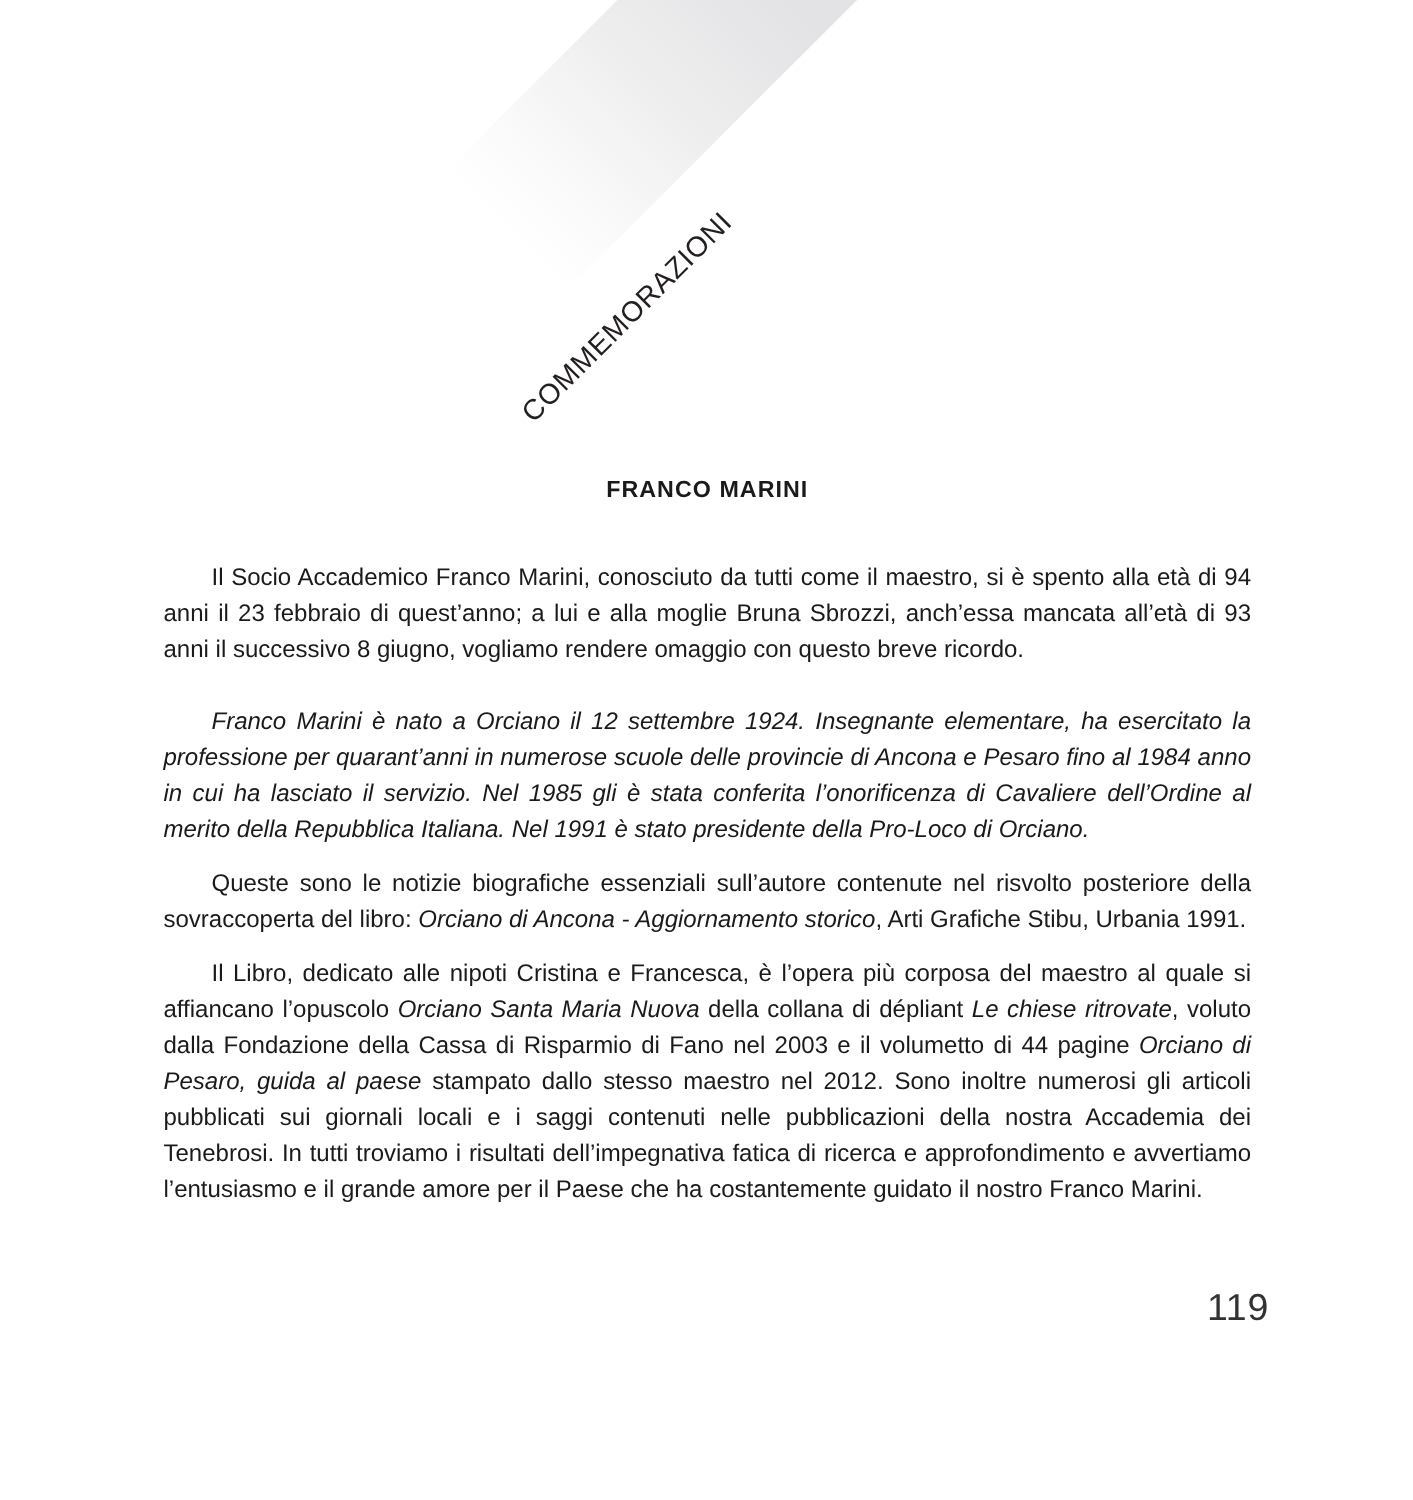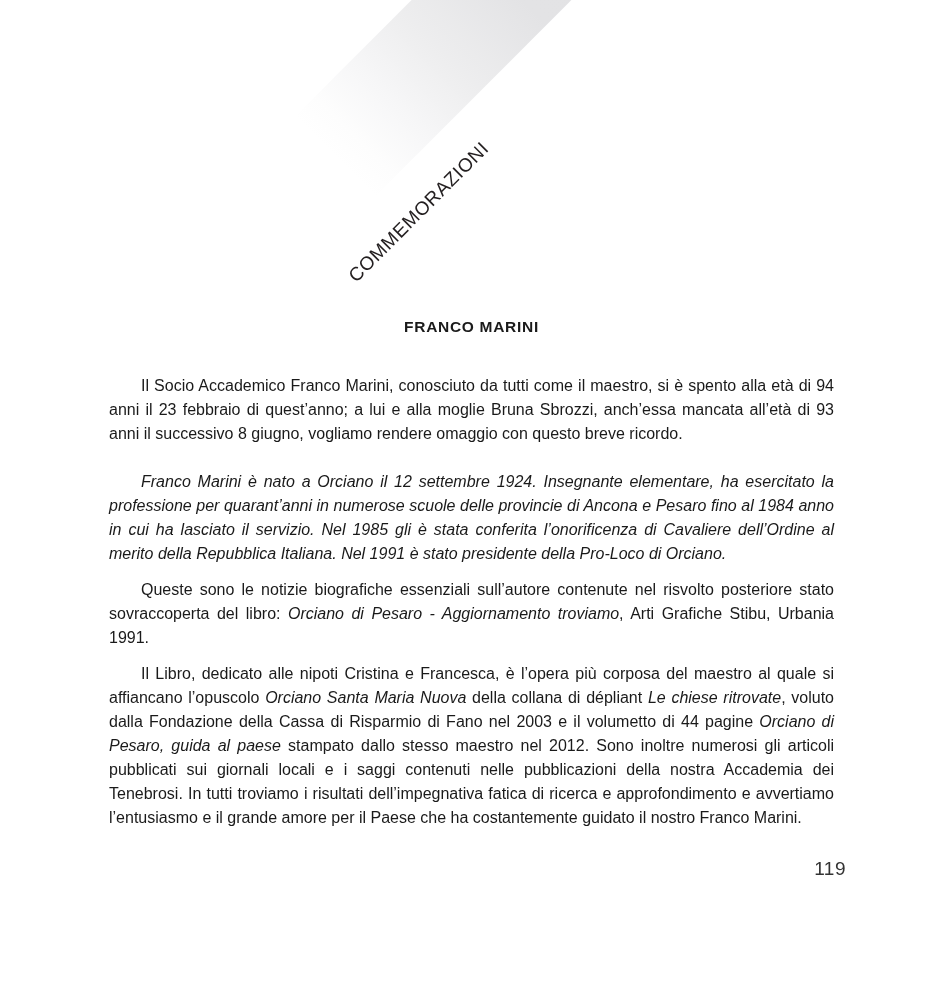--- a/index.html
+++ b/index.html
@@ -111,21 +111,21 @@
   em.t {
     font-style: italic;
   }
 
   .page-number {
     position: absolute;
     left: 0;
     top: 858px;
     width: 749px;
     text-align: right;
-    font-size: 19px;
+    font-size: 25px;
     color: #333333;
     letter-spacing: 0.5px;
   }
 </style>
 </head>
 <body>
 
 <div class="banner-wrap">
   <div class="banner-stripe"></div>
   <div class="banner-label">COMMEMORAZIONI</div>
@@ -134,21 +134,21 @@
 <div class="page">
 
   <h1 class="doc-title">FRANCO MARINI</h1>
 
   <div class="body-flow">
 
     <p class="para last-line-natural">Il Socio Accademico Franco Marini, conosciuto da tutti come il maestro, si è spento alla età di 94 anni il 23 febbraio di quest’anno; a lui e alla moglie Bruna Sbrozzi, anch’essa mancata all’età di 93 anni il successivo 8 giugno, vogliamo rendere omaggio con questo breve ricordo.</p>
 
     <p class="para italic-block last-line-natural">Franco Marini è nato a Orciano il 12 settembre 1924. Insegnante elementare, ha esercitato la professione per quarant’anni in numerose scuole delle provincie di Ancona e Pesaro fino al 1984 anno in cui ha lasciato il servizio. Nel 1985 gli è stata conferita l’onorificenza di Cavaliere dell’Ordine al merito della Repubblica Italiana. Nel 1991 è stato presidente della Pro-Loco di Orciano.</p>
 
-    <p class="para tight last-line-natural"><span>Queste sono le notizie biografiche essenziali sull’autore contenute nel risvolto posteriore stato sovraccoperta del libro: </span><em class="t">Orciano di Pesaro - Aggiornamento troviamo</em><span>, Arti Grafiche Stibu, Urbania 1991.</span></p>
+    <p class="para tight last-line-natural"><span>Queste sono le notizie biografiche essenziali sull’autore contenute nel risvolto posteriore della sovraccoperta del libro: </span><em class="t">Orciano di Ancona - Aggiornamento storico</em><span>, Arti Grafiche Stibu, Urbania 1991.</span></p>
 
     <p class="para tight last-line-natural"><span>Il Libro, dedicato alle nipoti Cristina e Francesca, è l’opera più corposa del maestro al quale si affiancano l’opuscolo </span><em class="t">Orciano Santa Maria Nuova</em><span> della collana di dépliant </span><em class="t">Le chiese ritrovate</em><span>, voluto dalla Fondazione della Cassa di Risparmio di Fano nel 2003 e il volumetto di 44 pagine </span><em class="t">Orciano di Pesaro, guida al paese</em><span> stampato dallo stesso maestro nel 2012. Sono inoltre numerosi gli articoli pubblicati sui giornali locali e i saggi contenuti nelle pubblicazioni della nostra Accademia dei Tenebrosi. In tutti troviamo i risultati dell’impegnativa fatica di ricerca e approfondimento e avvertiamo l’entusiasmo e il grande amore per il  Paese che ha costantemente guidato il nostro Franco Marini.</span></p>
 
   </div>
 
   <div class="page-number">119</div>
 
 </div>
 
 </body></html>

